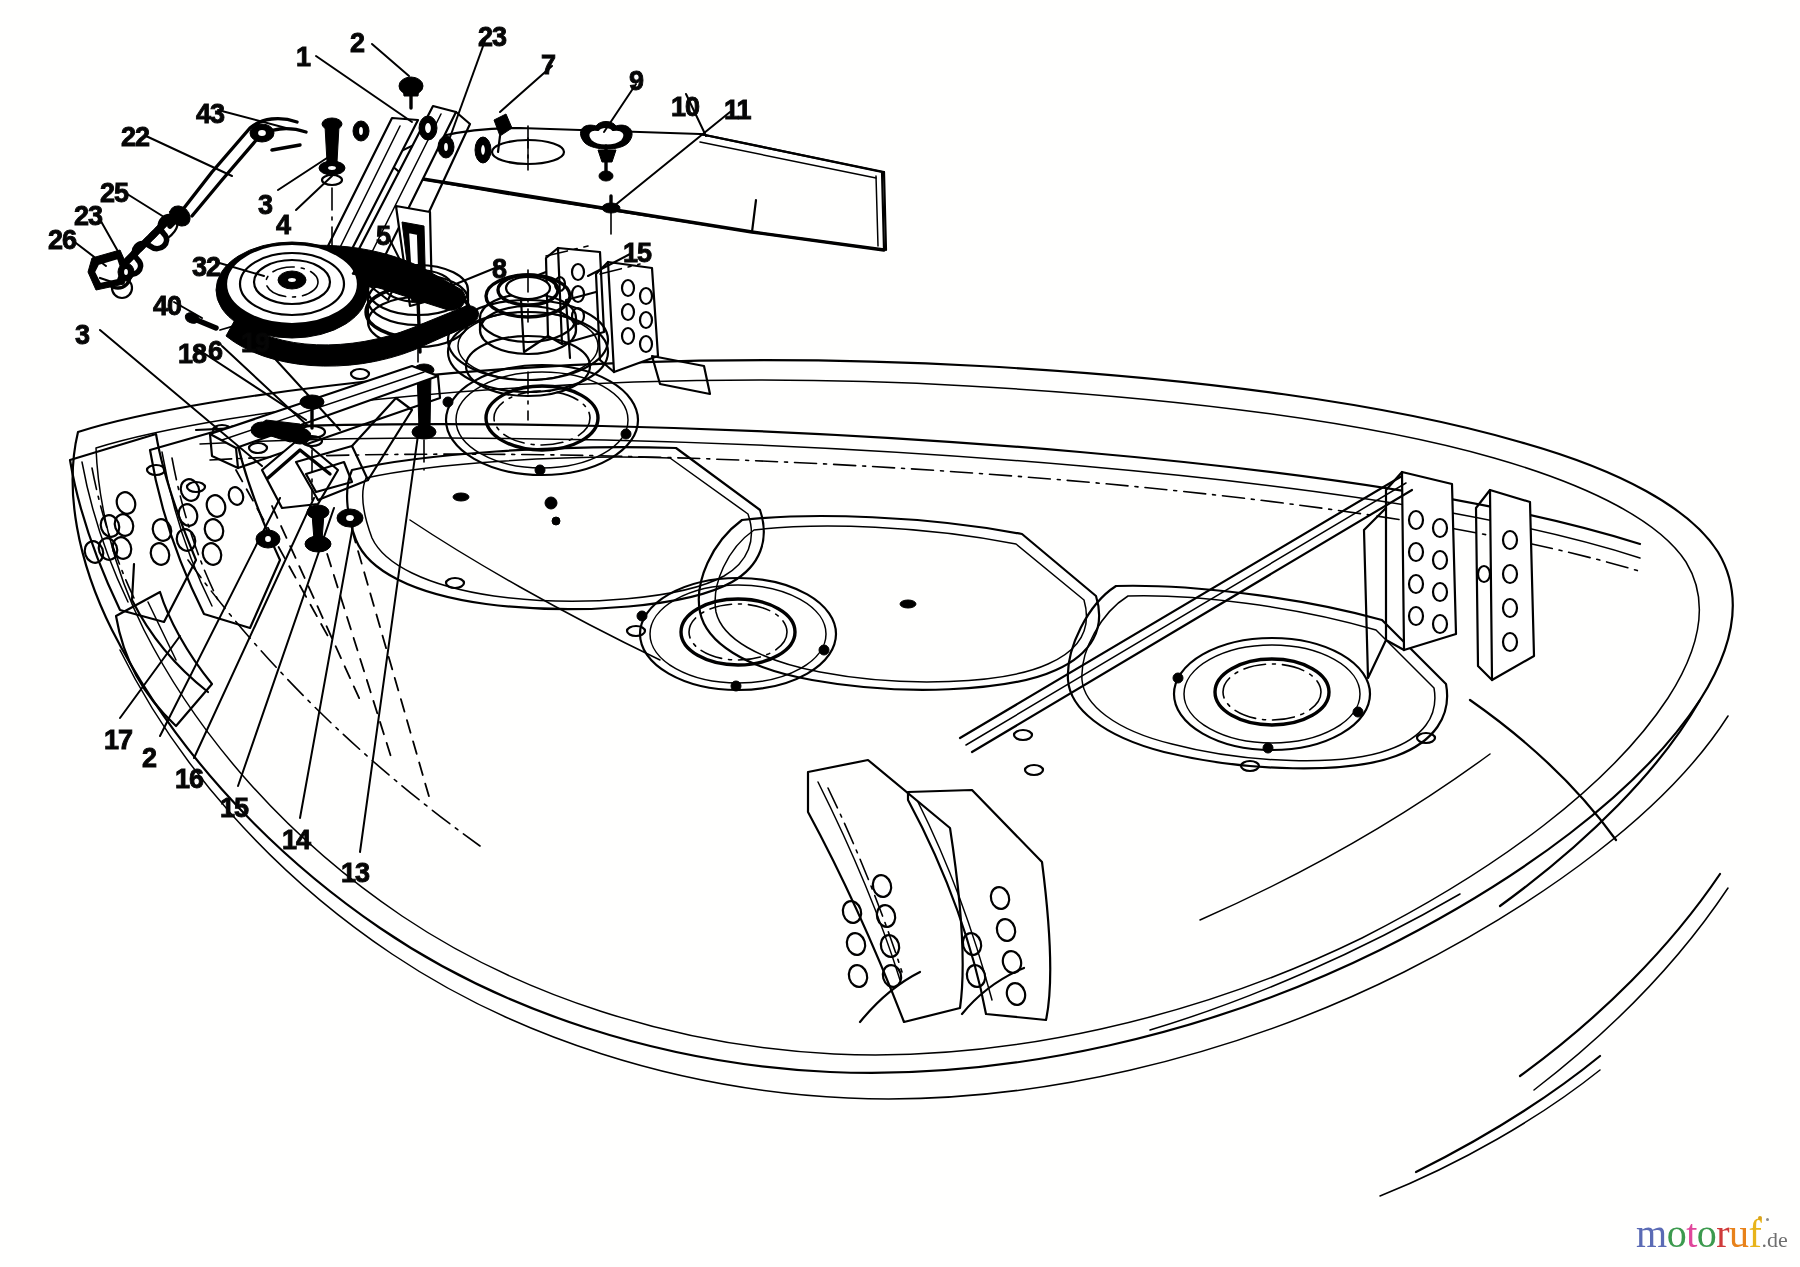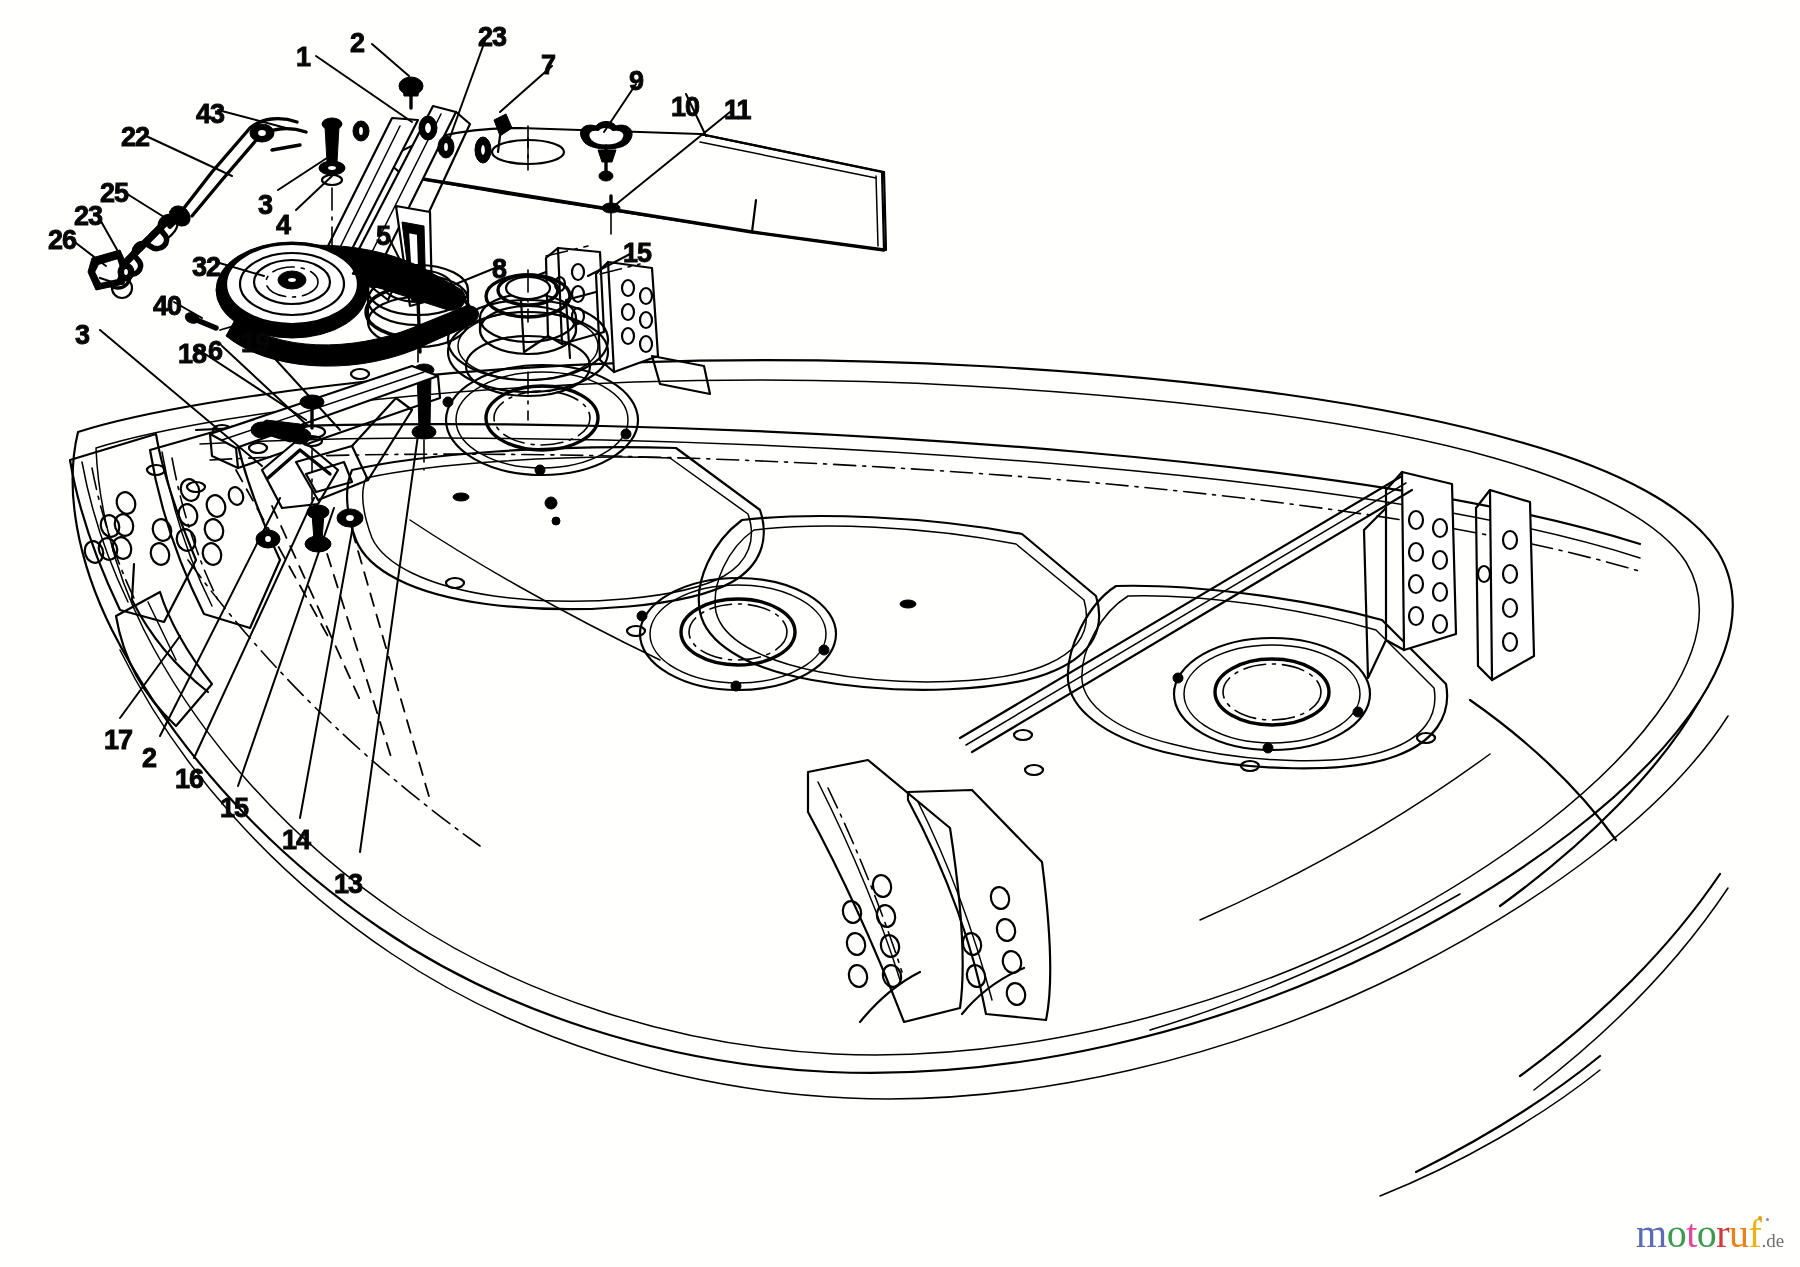--- a/index.html
+++ b/index.html
@@ -5,21 +5,21 @@
   html,body{margin:0;padding:0;background:#ffffff;}
   body{font-family:"Liberation Sans",sans-serif;}
   #sheet{position:relative;width:1800px;height:1267px;background:#fffffe;overflow:hidden;}
   #art{position:absolute;left:0;top:0;width:1800px;height:1267px;}
   .callout{position:absolute;font-family:"Liberation Sans",sans-serif;font-weight:bold;
            font-size:27px;color:#060606;letter-spacing:-1px;line-height:1;
            -webkit-text-stroke:0.9px #060606;user-select:none;white-space:nowrap;}
   #watermark{position:absolute;left:1636px;top:1214px;font-family:"Liberation Serif",serif;
              font-size:40px;line-height:1;letter-spacing:-0.5px;white-space:nowrap;}
   #watermark .ch{display:inline-block;}
-  #watermark .tld{font-size:19px;color:#6f6f6f;letter-spacing:0;}
+  #watermark .tld{font-size:22px;color:#6f6f6f;letter-spacing:0;}
   #watermark .dot{position:absolute;left:122px;top:2px;width:4px;height:4px;border-radius:50%;background:#d9a21b;}
   #watermark .dot2{position:absolute;left:130px;top:4px;width:3px;height:3px;border-radius:50%;background:#8a8a8a;}
 </style>
 </head>
 <body>
 
 <div id="sheet">
 
   <svg id="art" viewBox="0 0 1800 1267" xmlns="http://www.w3.org/2000/svg">
     <defs>
@@ -532,21 +532,21 @@
   <div class="callout" style="left:153px;top:293px;">40</div>
   <div class="callout" style="left:75px;top:322px;">3</div>
   <div class="callout" style="left:178px;top:341px;">18</div>
   <div class="callout" style="left:208px;top:338px;">6</div>
   <div class="callout" style="left:241px;top:330px;">19</div>
   <div class="callout" style="left:104px;top:727px;">17</div>
   <div class="callout" style="left:142px;top:745px;">2</div>
   <div class="callout" style="left:175px;top:766px;">16</div>
   <div class="callout" style="left:220px;top:795px;">15</div>
   <div class="callout" style="left:282px;top:827px;">14</div>
-  <div class="callout" style="left:334px;top:860px;margin-top:11px;">13</div>
+  <div class="callout" style="left:341px;top:860px;">13</div>
 
   <div id="watermark">
     <span class="ch" style="color:#5b6bb5">m</span><span class="ch" style="color:#3c9a4e">o</span><span class="ch" style="color:#e0469b">t</span><span class="ch" style="color:#3c9a4e">o</span><span class="ch" style="color:#cf3a3a">r</span><span class="ch" style="color:#e8821a">u</span><span class="ch" style="color:#e8b41a">f</span><span class="tld">.de</span>
     <span class="dot"></span>
     <span class="dot2"></span>
   </div>
 
 </div>
 
 </body></html>

